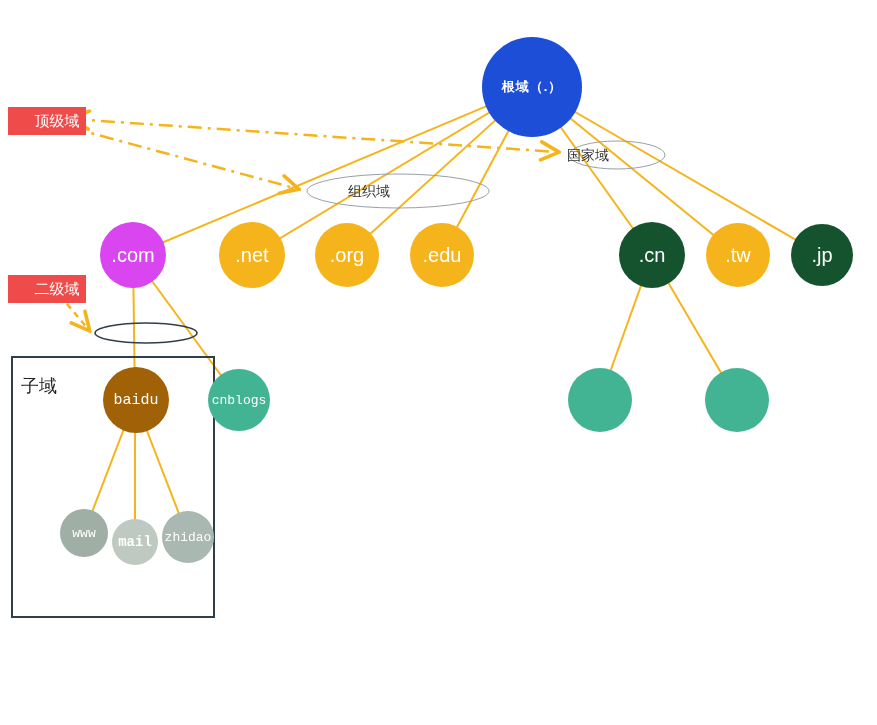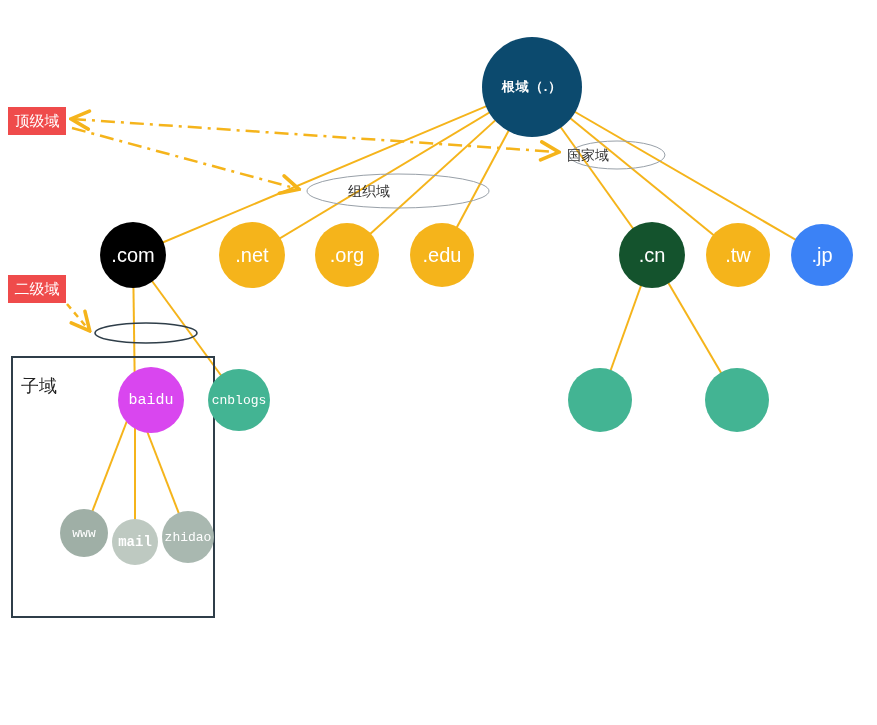--- a/index.html
+++ b/index.html
@@ -28,20 +28,21 @@
 
   .badge {
     position: absolute;
     width: 58px;
     height: 28px;
     line-height: 28px;
     text-align: center;
     color: #ffffff;
     font-size: 15px;
     font-family: "Liberation Sans", sans-serif;
+    padding-left: 20px;
   }
   .badge-top    { left: 8px; top: 107px; }
   .badge-second { left: 8px; top: 275px; }
 
   .subdomain-box {
     position: absolute;
     left: 11px;
     top: 356px;
     width: 204px;
     height: 262px;
@@ -116,45 +117,45 @@
     <span class="box-label">子域</span>
   </div>
 
   <div class="badge badge-top" style="background: rgb(239, 75, 75);">顶级域</div>
   <div class="badge badge-second" style="background: rgb(239, 75, 75);">二级域</div>
 
   <div class="ellipse-label org">组织域</div>
   <div class="ellipse-label country">国家域</div>
 
   <div id="nodes-layer">
-      <div class="node sans" style="left: 482px; top: 37px; width: 100px; height: 100px; background: #0c4a6e; font-size: 13px; font-weight: bold; letter-spacing: 1px;">
+      <div class="node sans" style="left: 482px; top: 37px; width: 100px; height: 100px; background: #1d4ed8; font-size: 13px; font-weight: bold; letter-spacing: 1px;">
         <span>根域（.）</span>
       </div>
-      <div class="node sans" style="left: 100px; top: 222px; width: 66px; height: 66px; background: #000000; font-size: 20px;">
+      <div class="node sans" style="left: 100px; top: 222px; width: 66px; height: 66px; background: #d946ef; font-size: 20px;">
         <span>.com</span>
       </div>
       <div class="node sans" style="left: 219px; top: 222px; width: 66px; height: 66px; background: rgb(245, 180, 27); font-size: 20px;">
         <span>.net</span>
       </div>
       <div class="node sans" style="left: 315px; top: 223px; width: 64px; height: 64px; background: rgb(245, 180, 27); font-size: 20px; text-align: right;">
         <span>.org</span>
       </div>
       <div class="node sans" style="left: 410px; top: 223px; width: 64px; height: 64px; background: rgb(245, 180, 27); font-size: 20px;">
         <span>.edu</span>
       </div>
       <div class="node sans" style="left: 619px; top: 222px; width: 66px; height: 66px; background: #14532d; font-size: 20px;">
         <span>.cn</span>
       </div>
       <div class="node sans" style="left: 706px; top: 223px; width: 64px; height: 64px; background: rgb(245, 180, 27); font-size: 20px;">
         <span>.tw</span>
       </div>
-      <div class="node sans" style="left: 791px; top: 224px; width: 62px; height: 62px; background: #3b82f6; font-size: 20px;">
+      <div class="node sans" style="left: 791px; top: 224px; width: 62px; height: 62px; background: #14532d; font-size: 20px;">
         <span>.jp</span>
       </div>
-      <div class="node mono" style="left: 118px; top: 367px; width: 66px; height: 66px; background: #d946ef; font-size: 15px;">
+      <div class="node mono" style="left: 103px; top: 367px; width: 66px; height: 66px; background: #a16207; font-size: 15px;">
         <span>baidu</span>
       </div>
       <div class="node mono" style="left: 208px; top: 369px; width: 62px; height: 62px; background: rgb(67, 180, 147); font-size: 13px;">
         <span>cnblogs</span>
       </div>
       <div class="node mono" style="left: 568px; top: 368px; width: 64px; height: 64px; background: rgb(67, 180, 147); font-size: 13px;">
         <span></span>
       </div>
       <div class="node mono" style="left: 705px; top: 368px; width: 64px; height: 64px; background: rgb(67, 180, 147); font-size: 13px;">
         <span></span>

